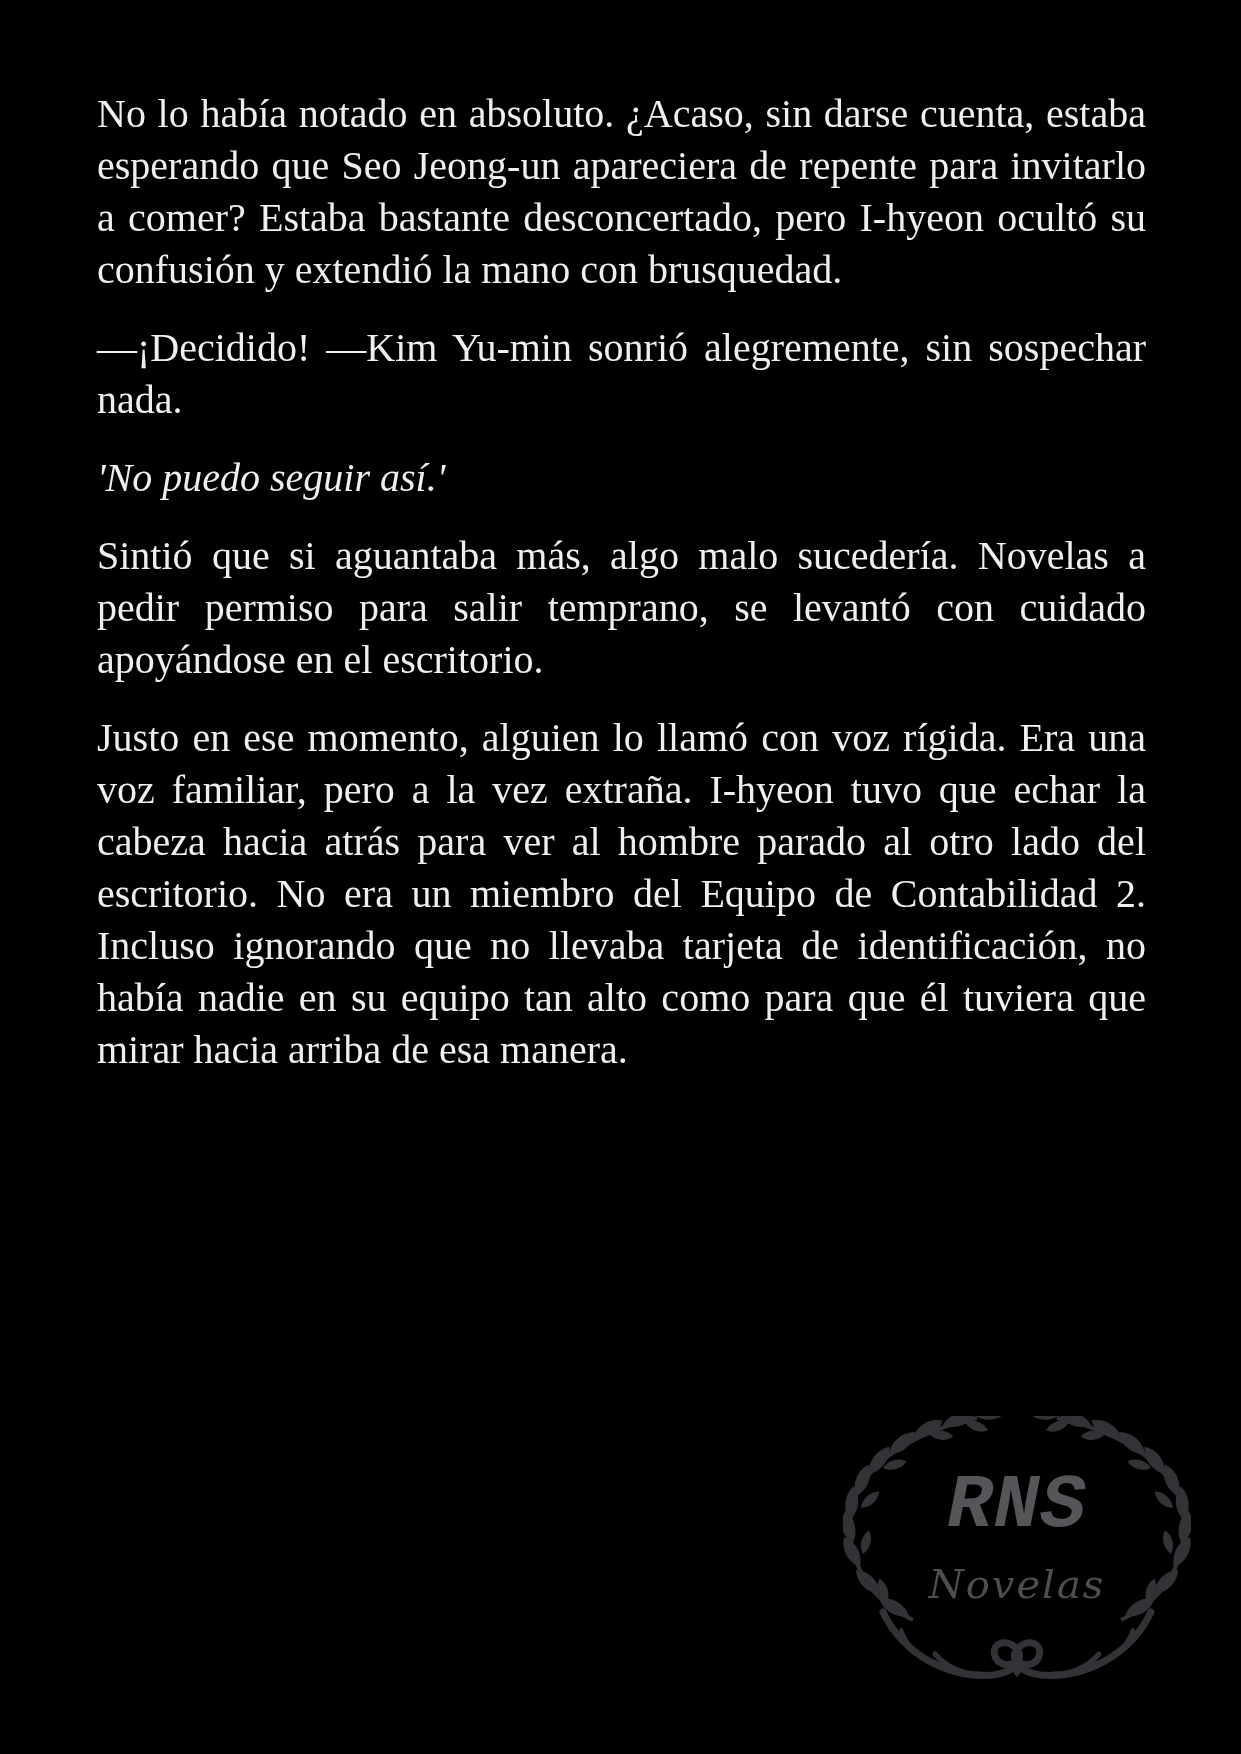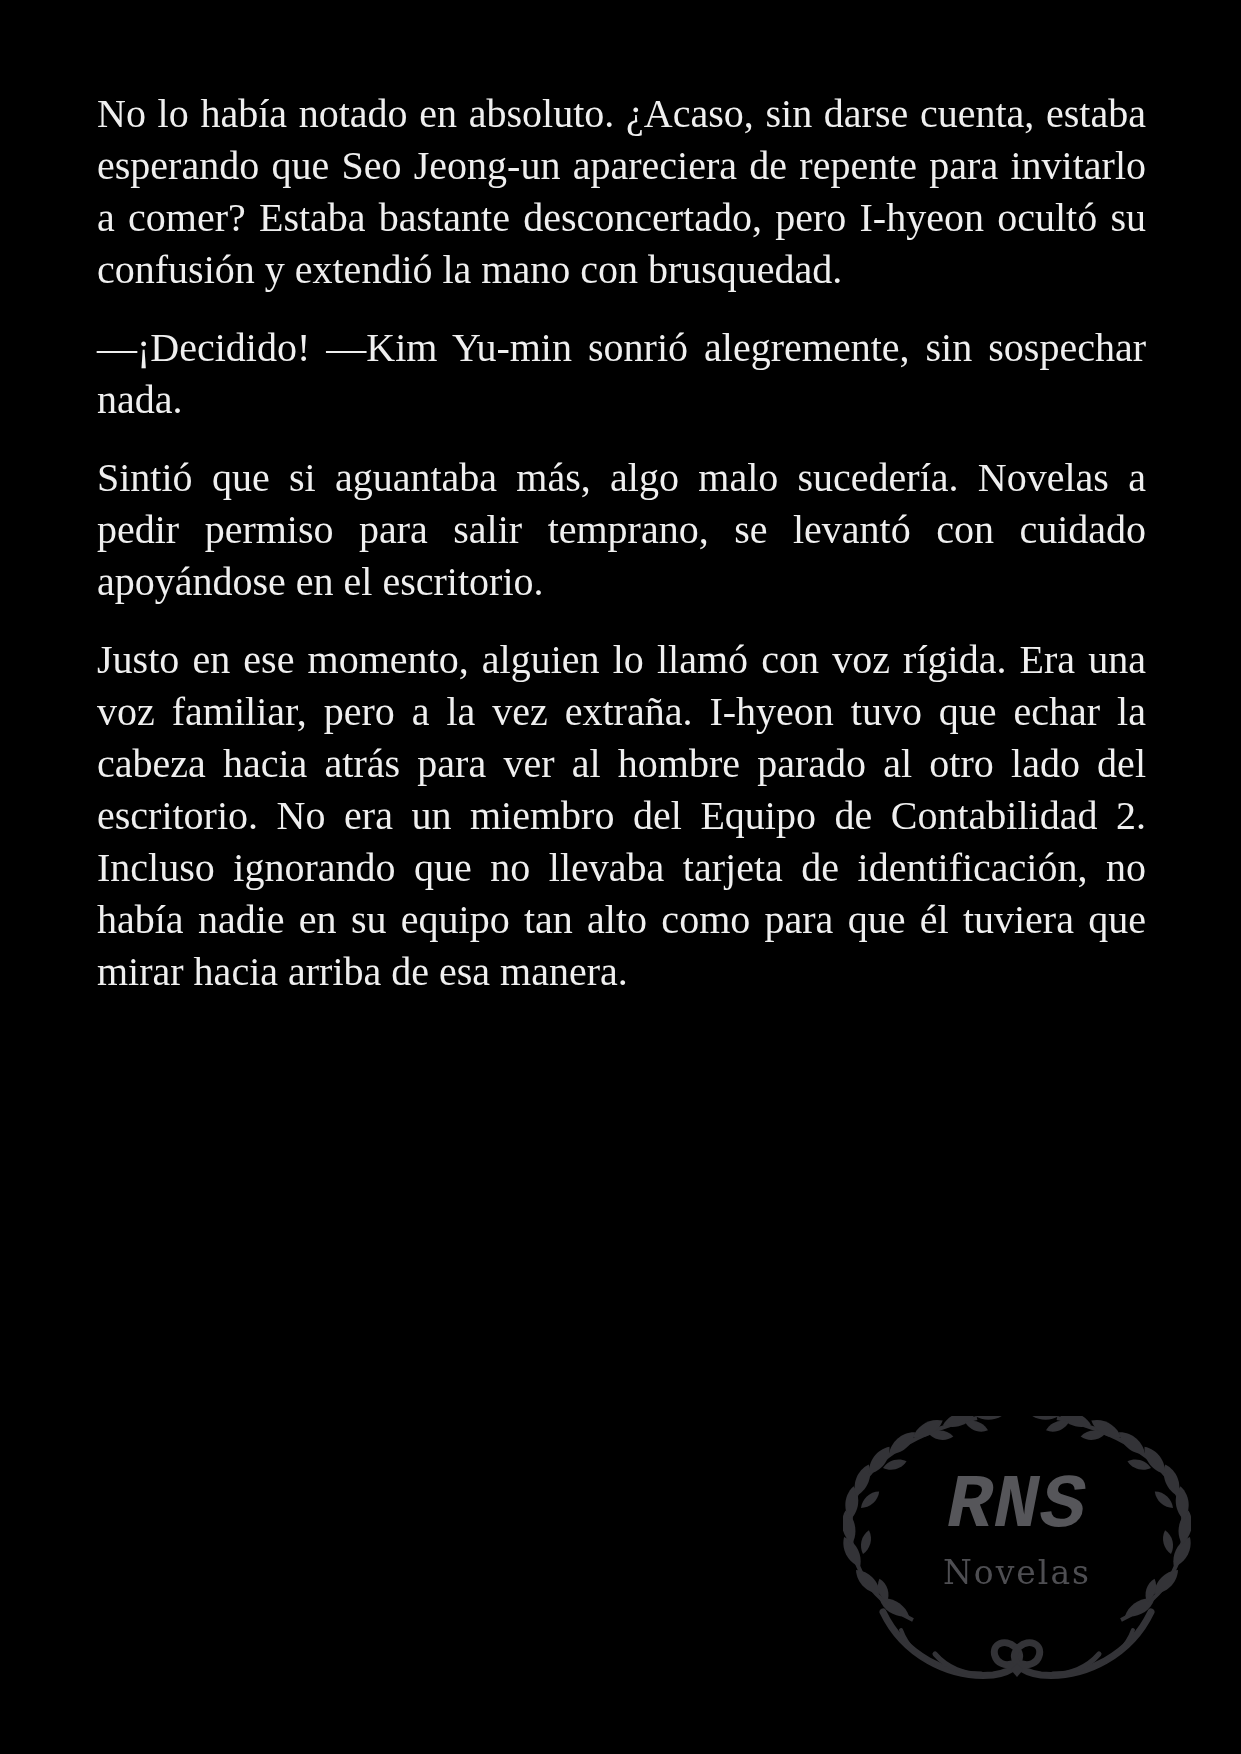--- a/index.html
+++ b/index.html
@@ -59,35 +59,37 @@
     font-family: Liberation Mono, monospace;
     font-style: italic;
     font-weight: bold;
     font-size: 76px;
     line-height: 1;
     color: #56565a;
     letter-spacing: 1px;
   }
   .wm-subtitle {
     font-family: "DejaVu Serif", "Liberation Serif", serif;
-    font-size: 33px;
+    font-style: italic;
+    font-size: 40px;
     line-height: 1;
-    margin-top: 12px;
+    margin-top: 20px;
     color: #4e4e52;
     letter-spacing: 2px;
   }
 </style>
 </head>
 <body>
 
 <div class="page">
 
   <div class="text-block">
     <p>No lo había notado en absoluto. ¿Acaso, sin darse cuenta, estaba esperando que Seo Jeong-un apareciera de repente para invitarlo a comer? Estaba bastante desconcertado, pero I-hyeon ocultó su confusión y extendió la mano con brusquedad.</p>
     <p>—¡Decidido! —Kim Yu-min sonrió alegremente, sin sospechar nada.</p>
+    <p class="inner-thought">'No puedo seguir así.'</p>
     <p>Sintió que si aguantaba más, algo malo sucedería. Novelas a pedir permiso para salir temprano, se levantó con cuidado apoyándose en el escritorio.</p>
     <p>Justo en ese momento, alguien lo llamó con voz rígida. Era una voz familiar, pero a la vez extraña. I-hyeon tuvo que echar la cabeza hacia atrás para ver al hombre parado al otro lado del escritorio. No era un miembro del Equipo de Contabilidad 2. Incluso ignorando que no llevaba tarjeta de identificación, no había nadie en su equipo tan alto como para que él tuviera que mirar hacia arriba de esa manera.</p>
   </div>
 
   <div class="watermark">
     <svg width="348" height="268" viewBox="0 0 348 268" aria-hidden="true">
       <defs>
         <path id="leaf" d="M0 0 C 8 -9, 9 -24, 0 -34 C -9 -24, -8 -9, 0 0 Z"></path>
         <g id="branch" fill="#333337" stroke="none">
           <path d="M 70 204 C 20 180, 4 140, 8 100 C 12 56, 60 18, 134 2" fill="none" stroke="#333337" stroke-width="4"></path>

